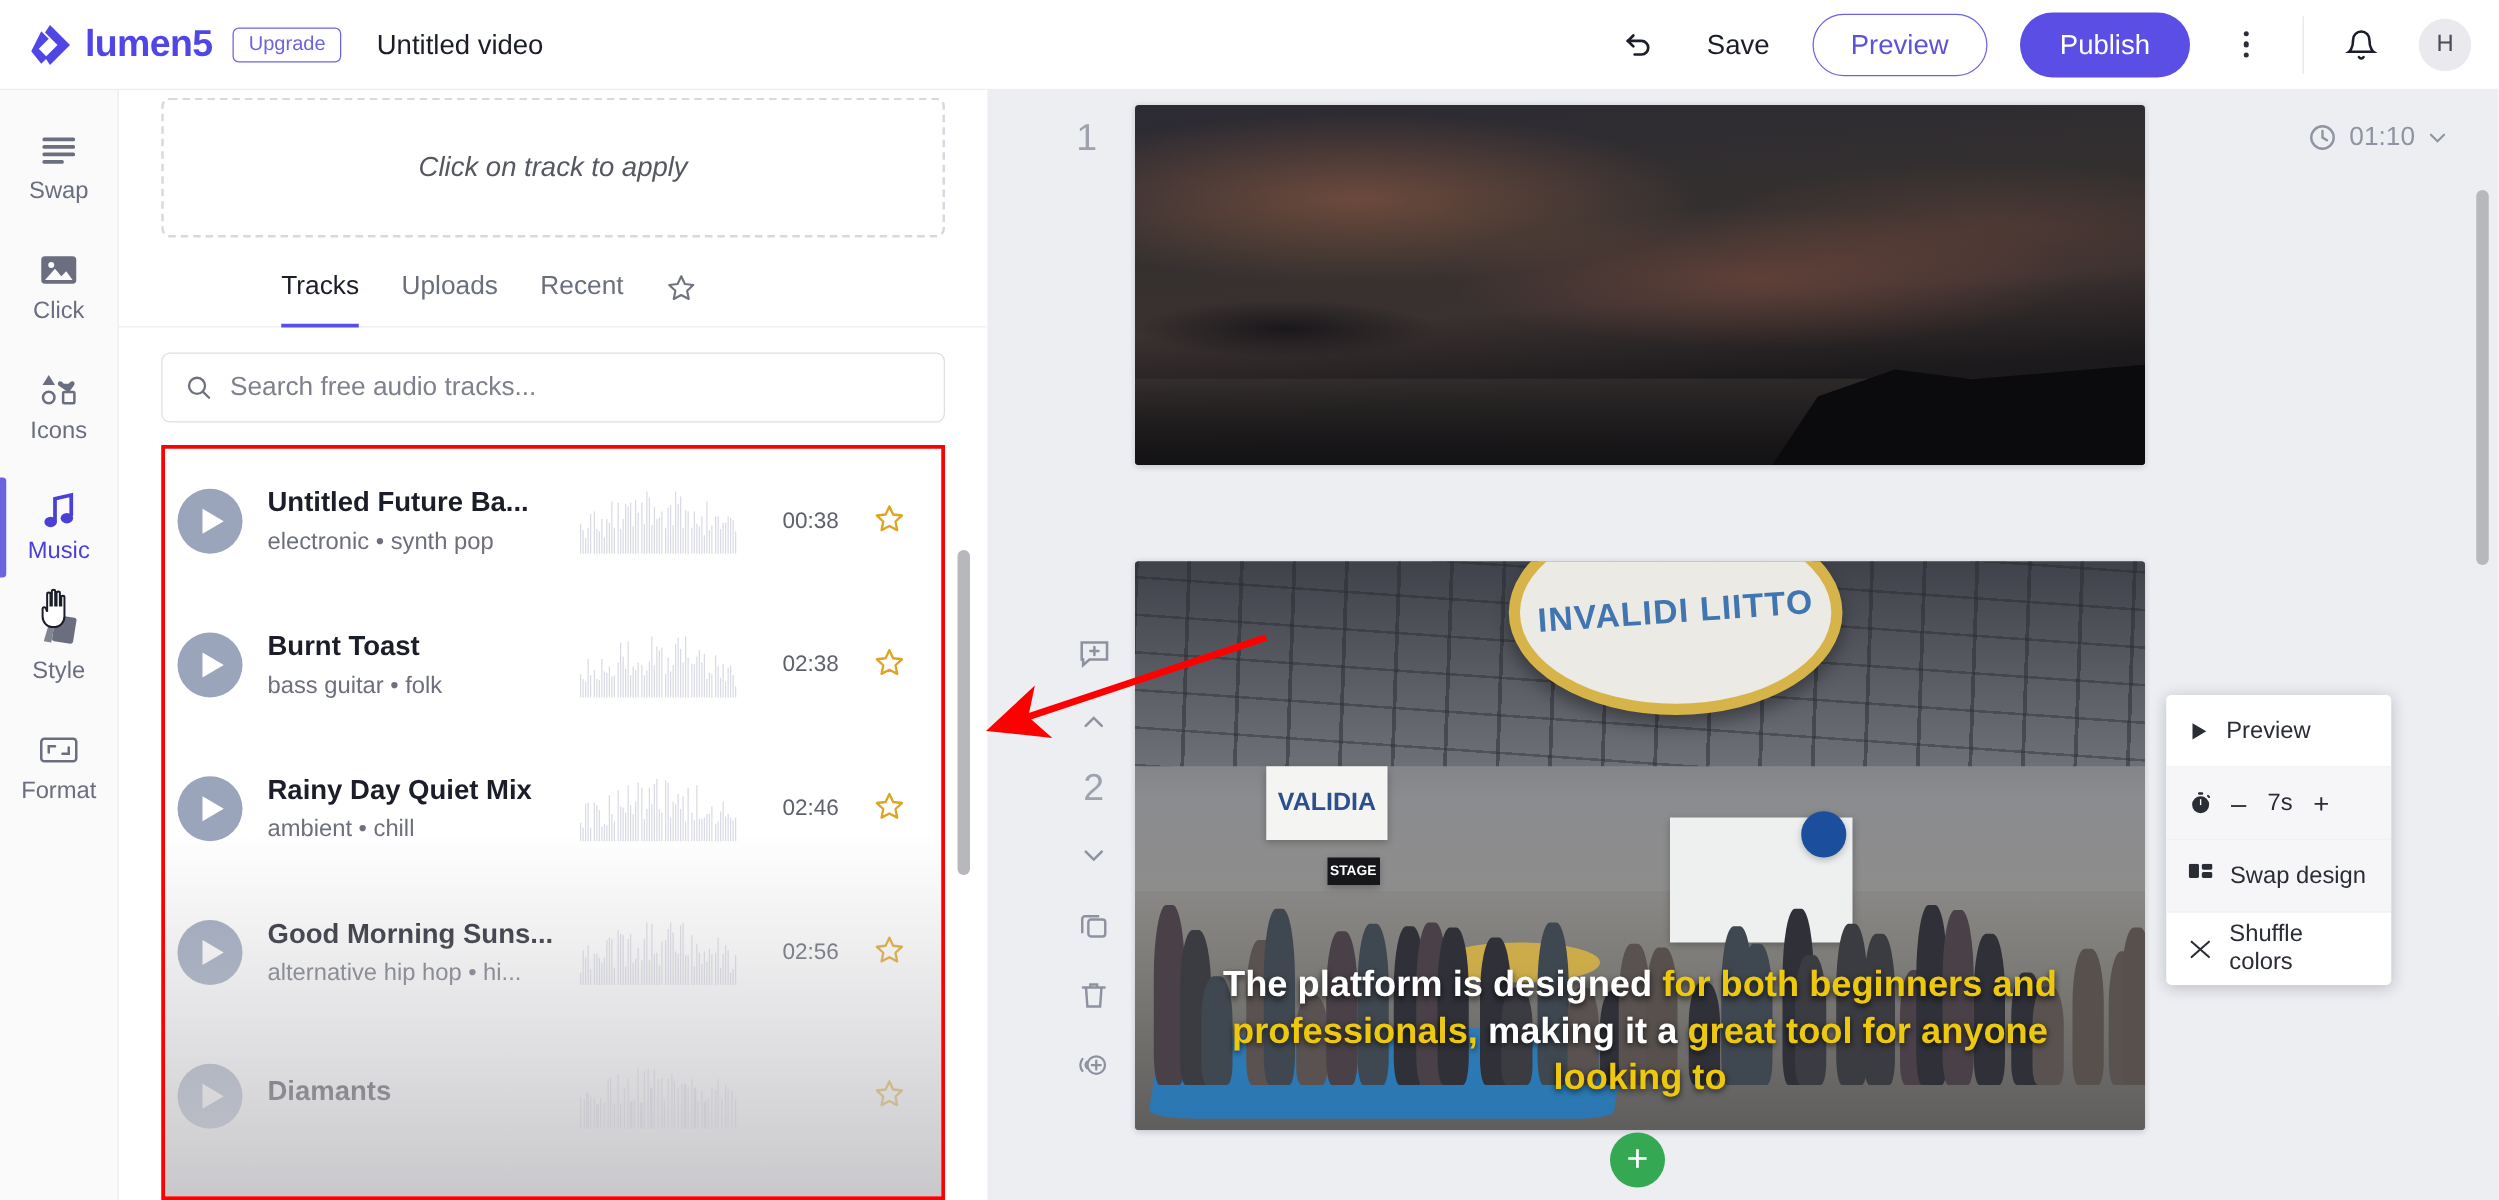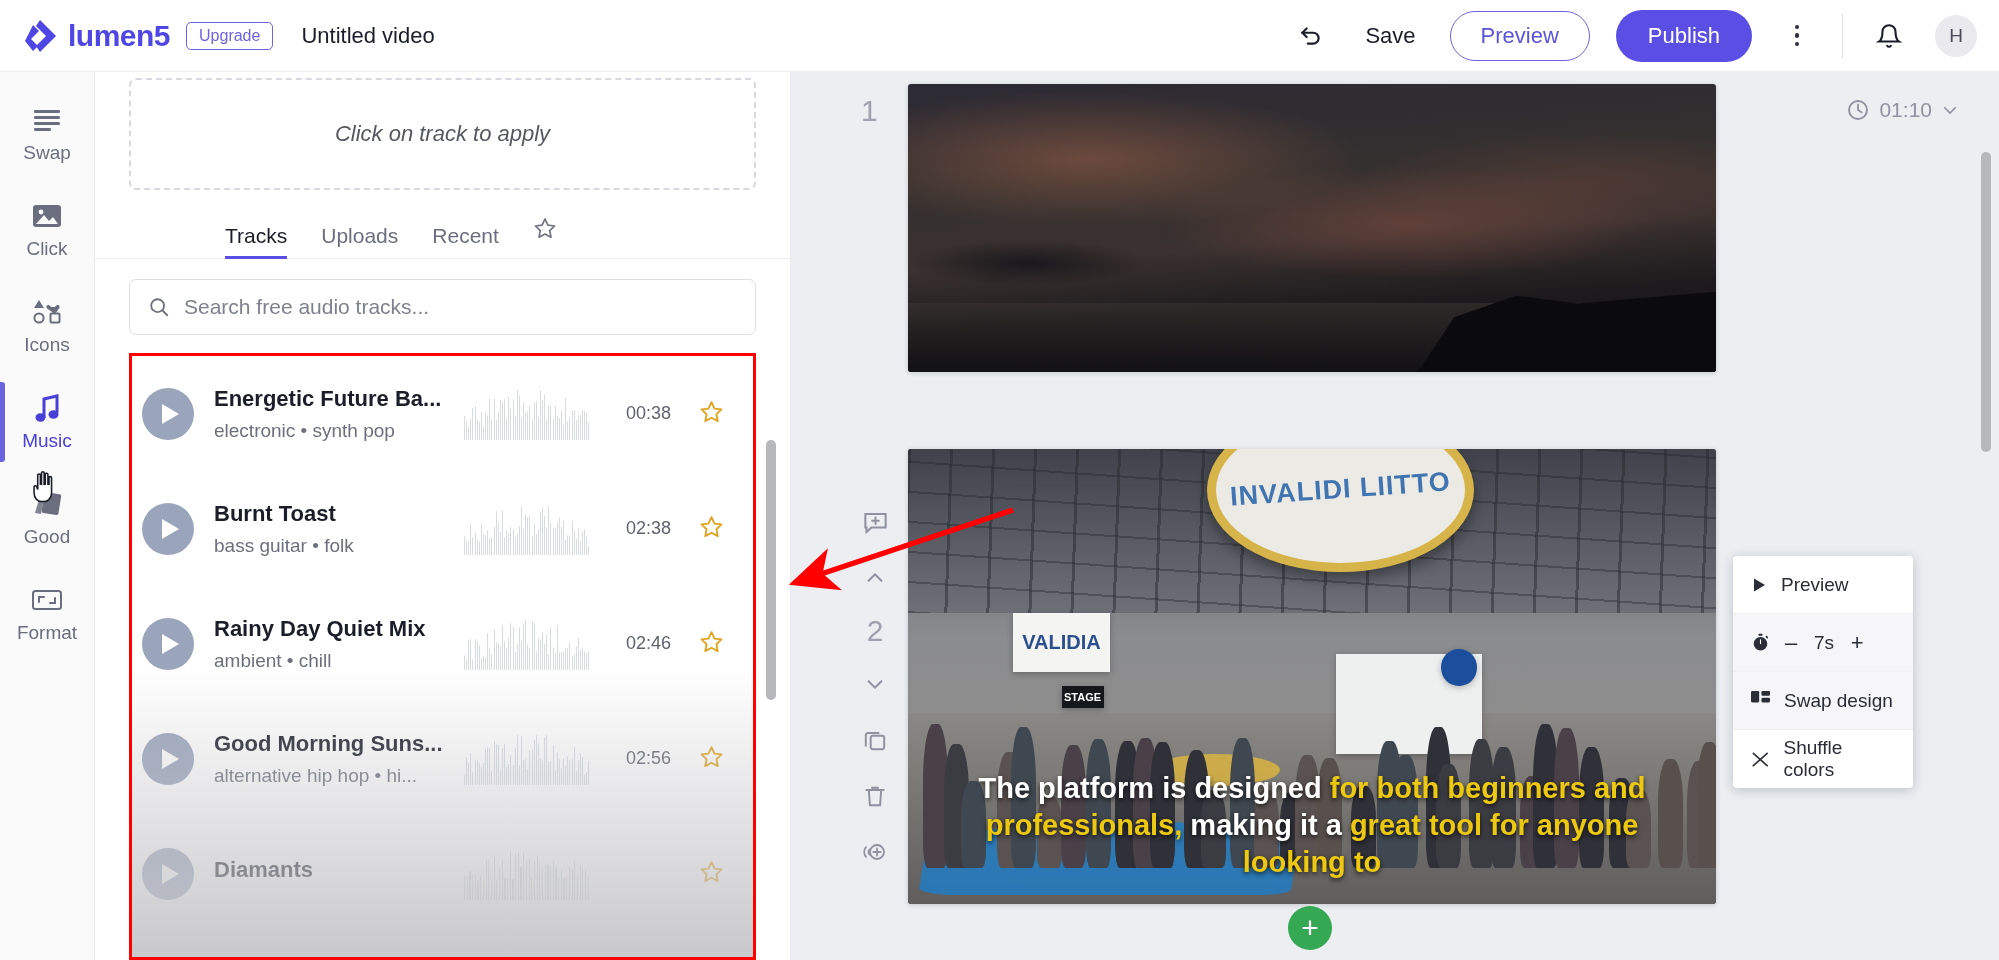--- a/index.html
+++ b/index.html
@@ -110,21 +110,21 @@
   .dropzone {
     margin: 6px 34px 0 34px; height: 112px; border: 2px dashed #d8d9e0;
     border-radius: 7px; display: flex; align-items: center; justify-content: center;
     color: #55585f; font-size: 22px; font-style: italic; cursor: pointer;
   }
   .tabs {
     display: flex; align-items: flex-end; gap: 34px; padding: 26px 34px 0 130px;
     border-bottom: 1px solid #eceef1; position: relative;
   }
   .tab {
-    font-size: 21px; color: #6b6e7e; padding-bottom: 8px; cursor: pointer;
+    font-size: 21px; color: #6b6e7e; padding-bottom: 18px; cursor: pointer;
     border-bottom: 3px solid transparent; position: relative; top: 1px;
   }
   .tab.active { color: #1b1d28; border-bottom-color: #5b4ee5; }
   .tab-star { padding-bottom: 14px; cursor: pointer; color: #70737f; }
   .search-wrap { padding: 20px 34px 0 34px; }
   .search-box {
     height: 56px; border: 1.5px solid #dedfe5; border-radius: 7px;
     display: flex; align-items: center; gap: 14px; padding: 0 18px; cursor: text;
   }
   .search-box input {
@@ -393,21 +393,21 @@
       <span class="rail-label">Music</span>
     </div>
 
     <div class="rail-item">
       <span class="rail-ico">
         <svg width="30" height="28" viewBox="0 0 30 28" fill="currentColor">
           <rect x="11" y="3" width="17" height="21" rx="2" transform="rotate(9 19 13)"></rect>
           <path d="M3 23 L8 6 L12 7 L9 24 Z" opacity=".85"></path>
         </svg>
       </span>
-      <span class="rail-label">Good</span>
+      <span class="rail-label">Style</span>
     </div>
 
     <div class="rail-item">
       <span class="rail-ico">
         <svg width="32" height="24" viewBox="0 0 32 24" fill="none" stroke="currentColor" stroke-width="2">
           <rect x="2" y="3" width="28" height="18" rx="2.5"></rect>
           <path d="M8 14V9h5M24 10v5h-5" stroke-linecap="round"></path>
         </svg>
       </span>
       <span class="rail-label">Format</span>
@@ -445,21 +445,21 @@
     </div>
 
     <div class="list-wrap">
       <div class="list-scroll">
 
         <div class="track">
           <div class="play-circle">
               <div class="play-tri"></div>
             </div>
           <div class="tk-meta">
-            <div class="tk-title">Energetic Future Ba...</div>
+            <div class="tk-title">Untitled Future Ba...</div>
             <div class="tk-tags">electronic • synth pop</div>
           </div>
           <div class="tk-wave">
               <span style="height:44.3%"></span>
               <span style="height:34.9%"></span>
               <span style="height:23.2%"></span>
               <span style="height:39.8%"></span>
               <span style="height:60.4%"></span>
               <span style="height:65.0%"></span>
               <span style="height:37.1%"></span>

